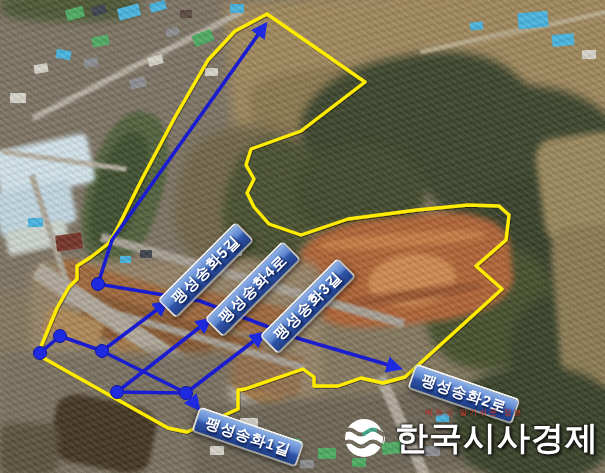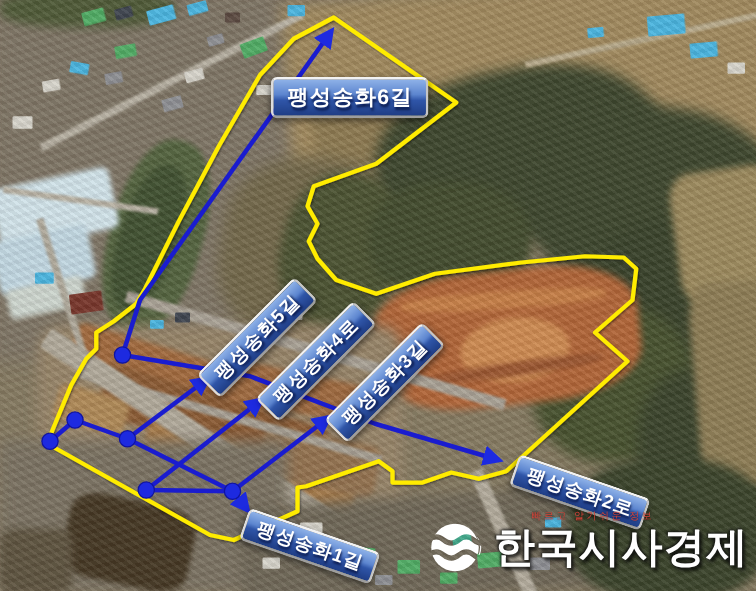--- a/index.html
+++ b/index.html
@@ -132,21 +132,20 @@
       <polyline points="60,336 102,351 186,393" fill="none" stroke="#1a1ccf" stroke-width="3.6" stroke-linejoin="round"></polyline>
       <polyline points="117,392 186,393" fill="none" stroke="#1a1ccf" stroke-width="3.6" stroke-linejoin="round"></polyline>
       <circle cx="98" cy="284" r="6.5" fill="#1d2ae0" stroke="#1014a0" stroke-width="1"></circle>
       <circle cx="60" cy="336" r="6.5" fill="#1d2ae0" stroke="#1014a0" stroke-width="1"></circle>
       <circle cx="40" cy="353" r="6.5" fill="#1d2ae0" stroke="#1014a0" stroke-width="1"></circle>
       <circle cx="102" cy="351" r="6.5" fill="#1d2ae0" stroke="#1014a0" stroke-width="1"></circle>
       <circle cx="117" cy="392" r="6.5" fill="#1d2ae0" stroke="#1014a0" stroke-width="1"></circle>
       <circle cx="186" cy="393" r="6.5" fill="#1d2ae0" stroke="#1014a0" stroke-width="1"></circle>
     </svg>
   <div class="labels" id="labels">
-      <div class="road-label big" style="left: 280px; top: 78px; transform: translate(-50%, -50%) rotate(0deg);">팽성송화6길</div>
       <div class="road-label" style="left: 206px; top: 270px; transform: translate(-50%, -50%) rotate(-45deg);">팽성송화5길</div>
       <div class="road-label" style="left: 253px; top: 289px; transform: translate(-50%, -50%) rotate(-45deg);">팽성송화4로</div>
       <div class="road-label" style="left: 308px; top: 306px; transform: translate(-50%, -50%) rotate(-45deg);">팽성송화3길</div>
       <div class="road-label" style="left: 464px; top: 394px; transform: translate(-50%, -50%) rotate(19deg);">팽성송화2로</div>
       <div class="road-label" style="left: 248px; top: 437px; transform: translate(-50%, -50%) rotate(19deg);">팽성송화1길</div>
     </div>
 
   <div class="logo">
     <svg width="46" height="44" viewBox="0 0 46 44" aria-hidden="true">
       <defs>

